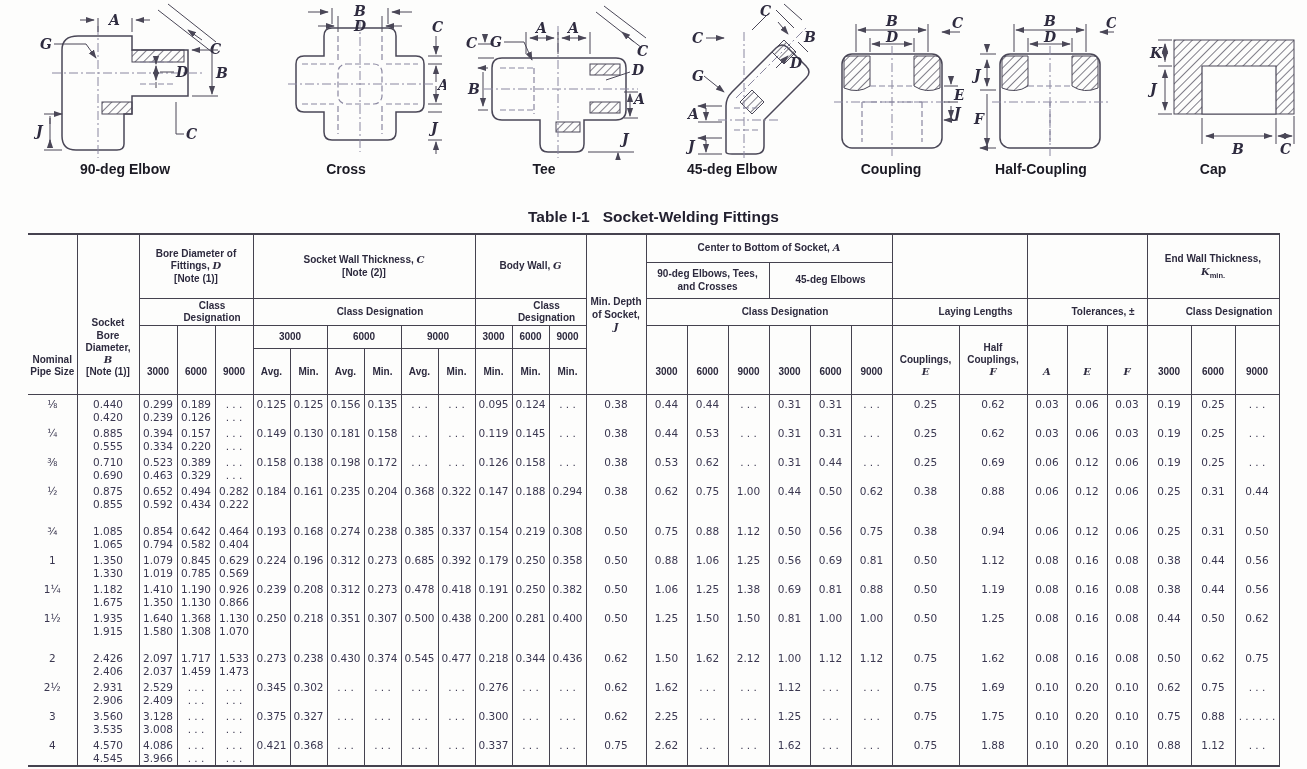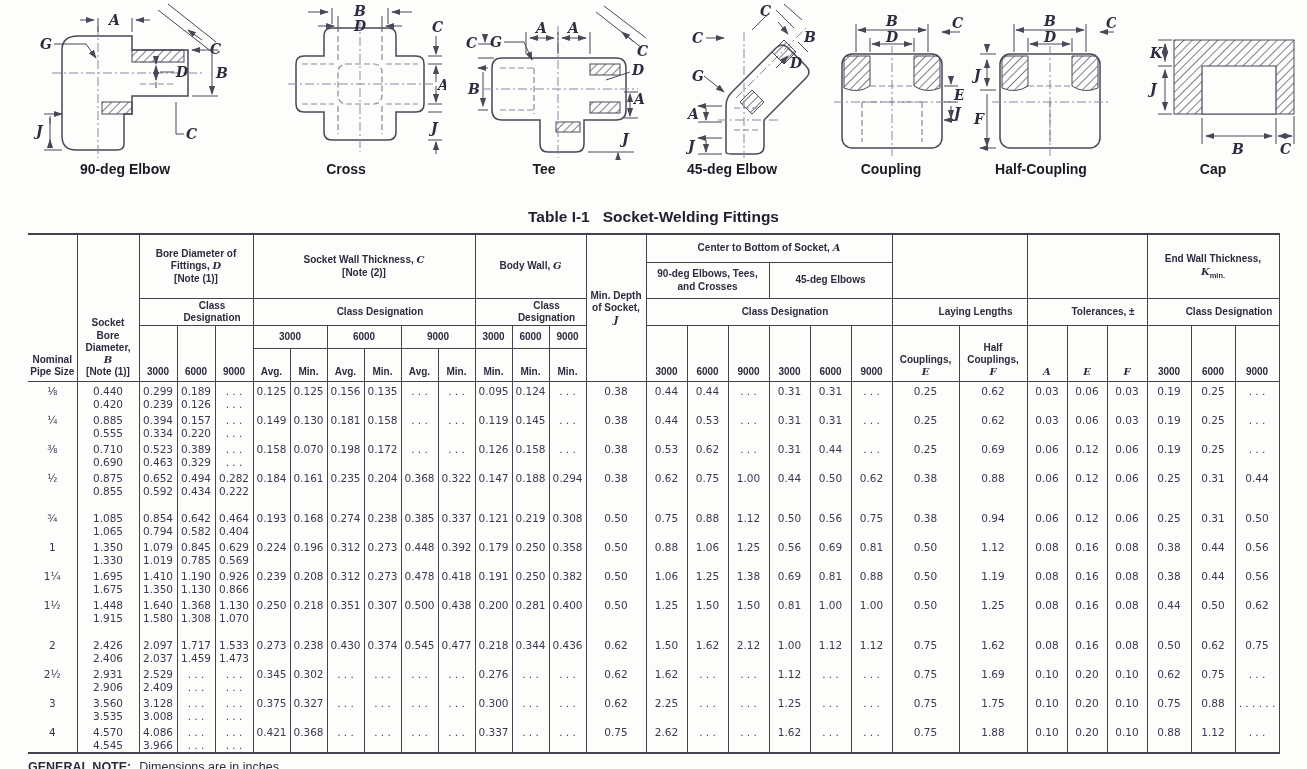--- a/index.html
+++ b/index.html
@@ -21,21 +21,21 @@
   
   .tbl-title{text-align:center;font-size:15.5px;font-weight:bold;color:#232130;font-family:"Liberation Sans",sans-serif;margin:6px 0 7px 0;}
   .tbl-title .t1{margin-right:13px;}
   
   table{border-collapse:collapse;table-layout:fixed;margin-left:28px;border-top:2px solid var(--line);border-bottom:2px solid var(--line);}
   th,td{padding:0;}
   thead th{border:1px solid var(--line);font-size:10px;line-height:1.22;font-weight:bold;color:var(--hd);text-align:center;vertical-align:middle;padding:1px 2px;font-family:"Liberation Sans",sans-serif;}
   thead tr.r1 th{height:25px;} thead tr.r2 th{height:33px;} thead tr.r3 th{height:21px;padding-left:34px;}
   thead tr.r4 th{height:20px;} thead tr.r5 th{height:28px;}
   thead th.noleft{border-left:none;}
-  thead th.vb{vertical-align:bottom;padding-bottom:3px;}
+  thead th.vb{vertical-align:bottom;padding-bottom:16px;}
   thead th.blk span{display:block;}
   .sym{font-style:italic;font-family:"DejaVu Serif",serif;}
   sub{font-size:7.5px;}
   tbody td{border-left:1px solid var(--line);font-size:10.5px;text-align:center;vertical-align:top;padding-top:3px;color:var(--txt);}
   tbody td:first-child{border-left:none;}
   tbody td:last-child{border-right:1px solid var(--line);}
   tbody .l1,tbody .l2{height:13px;line-height:13px;white-space:nowrap;}
   tbody tr.gap td{height:11px;padding:0;}
   
   .note{margin:6px 0 0 28px;font-size:12.5px;color:#2d2a3e;font-family:"Liberation Sans",sans-serif;}
@@ -625,21 +625,21 @@
         </td>
         <td>
           <div class="l1">. . .</div>
           <div class="l2">. . .</div>
         </td>
         <td>
           <div class="l1">0.158</div>
           <div class="l2">&nbsp;</div>
         </td>
         <td>
-          <div class="l1">0.070</div>
+          <div class="l1">0.138</div>
           <div class="l2">&nbsp;</div>
         </td>
         <td>
           <div class="l1">0.198</div>
           <div class="l2">&nbsp;</div>
         </td>
         <td>
           <div class="l1">0.172</div>
           <div class="l2">&nbsp;</div>
         </td>
@@ -912,21 +912,21 @@
         </td>
         <td>
           <div class="l1">0.385</div>
           <div class="l2">&nbsp;</div>
         </td>
         <td>
           <div class="l1">0.337</div>
           <div class="l2">&nbsp;</div>
         </td>
         <td>
-          <div class="l1">0.121</div>
+          <div class="l1">0.154</div>
           <div class="l2">&nbsp;</div>
         </td>
         <td>
           <div class="l1">0.219</div>
           <div class="l2">&nbsp;</div>
         </td>
         <td>
           <div class="l1">0.308</div>
           <div class="l2">&nbsp;</div>
         </td>
@@ -1022,21 +1022,21 @@
         </td>
         <td>
           <div class="l1">0.312</div>
           <div class="l2">&nbsp;</div>
         </td>
         <td>
           <div class="l1">0.273</div>
           <div class="l2">&nbsp;</div>
         </td>
         <td>
-          <div class="l1">0.448</div>
+          <div class="l1">0.685</div>
           <div class="l2">&nbsp;</div>
         </td>
         <td>
           <div class="l1">0.392</div>
           <div class="l2">&nbsp;</div>
         </td>
         <td>
           <div class="l1">0.179</div>
           <div class="l2">&nbsp;</div>
         </td>
@@ -1108,21 +1108,21 @@
           <div class="l1">0.56</div>
           <div class="l2">&nbsp;</div>
         </td>
       </tr>
       <tr class="datarow">
         <td>
           <div class="l1">1¼</div>
           <div class="l2">&nbsp;</div>
         </td>
         <td>
-          <div class="l1">1.695</div>
+          <div class="l1">1.182</div>
           <div class="l2">1.675</div>
         </td>
         <td>
           <div class="l1">1.410</div>
           <div class="l2">1.350</div>
         </td>
         <td>
           <div class="l1">1.190</div>
           <div class="l2">1.130</div>
         </td>
@@ -1226,21 +1226,21 @@
           <div class="l1">0.56</div>
           <div class="l2">&nbsp;</div>
         </td>
       </tr>
       <tr class="datarow">
         <td>
           <div class="l1">1½</div>
           <div class="l2">&nbsp;</div>
         </td>
         <td>
-          <div class="l1">1.448</div>
+          <div class="l1">1.935</div>
           <div class="l2">1.915</div>
         </td>
         <td>
           <div class="l1">1.640</div>
           <div class="l2">1.580</div>
         </td>
         <td>
           <div class="l1">1.368</div>
           <div class="l2">1.308</div>
         </td>

